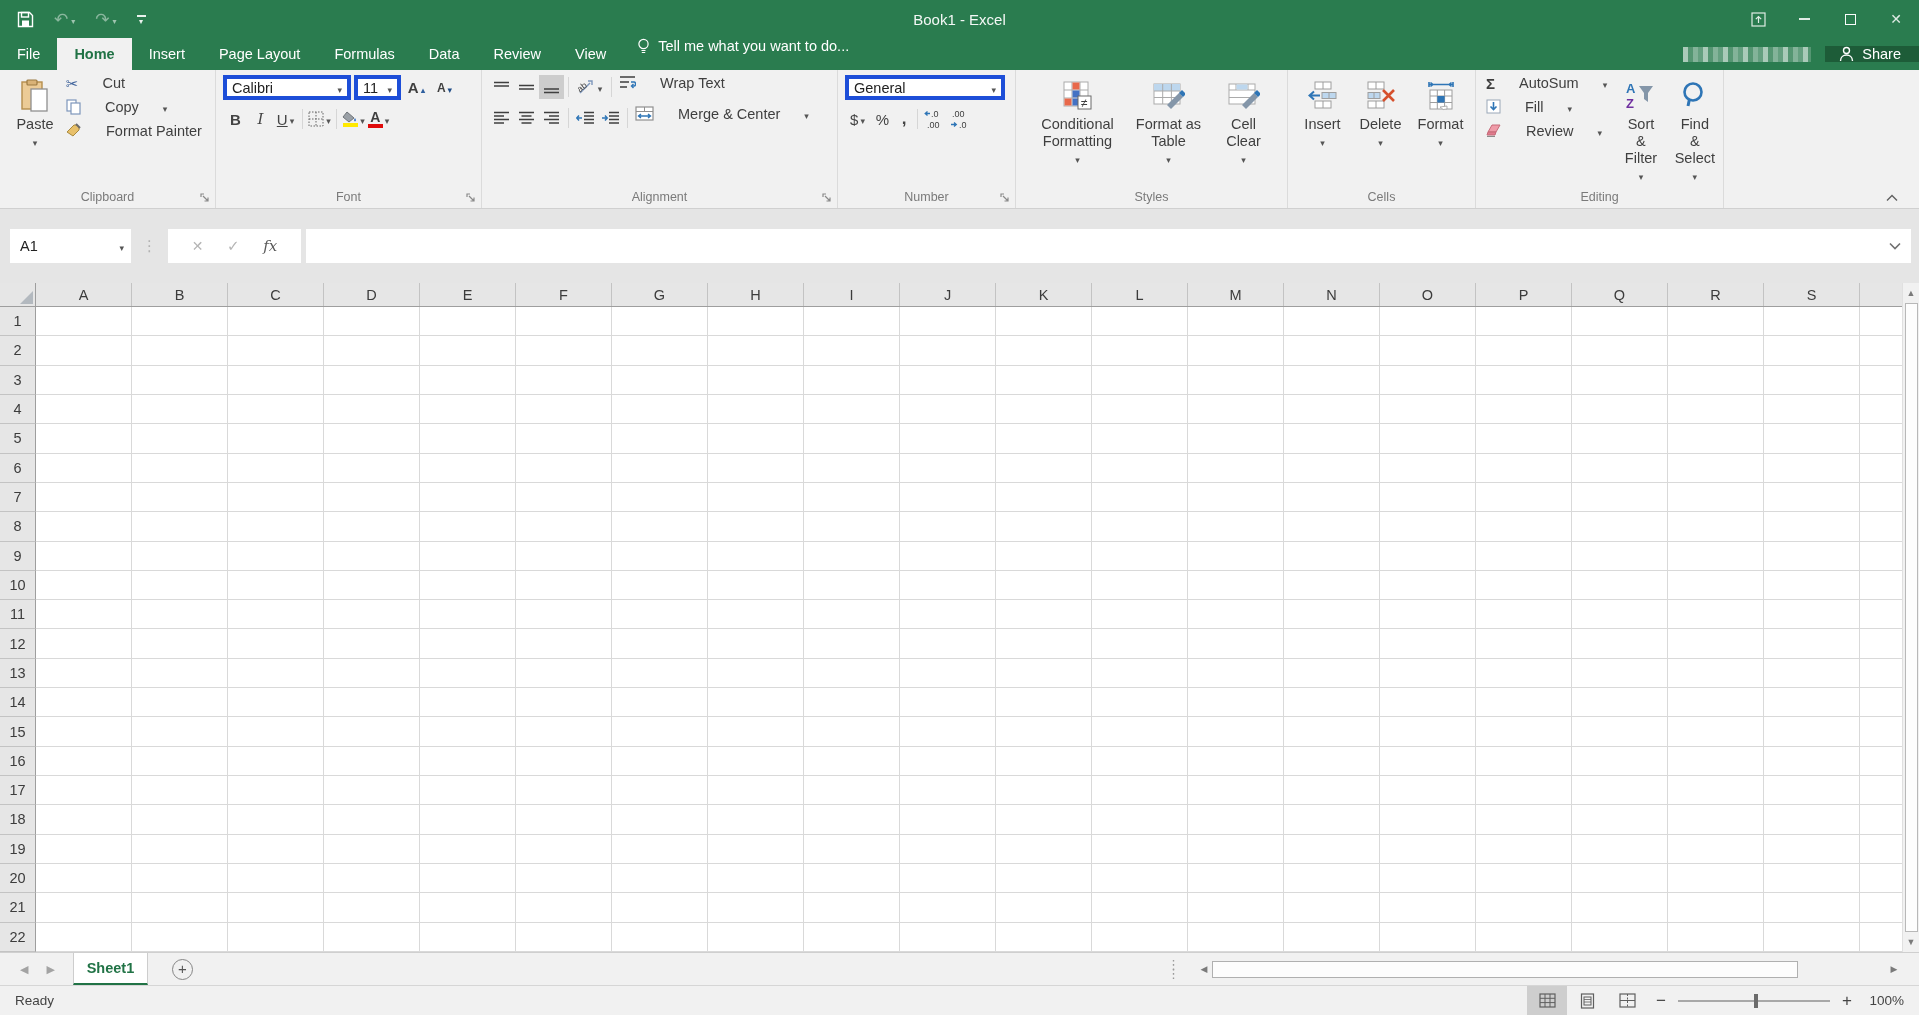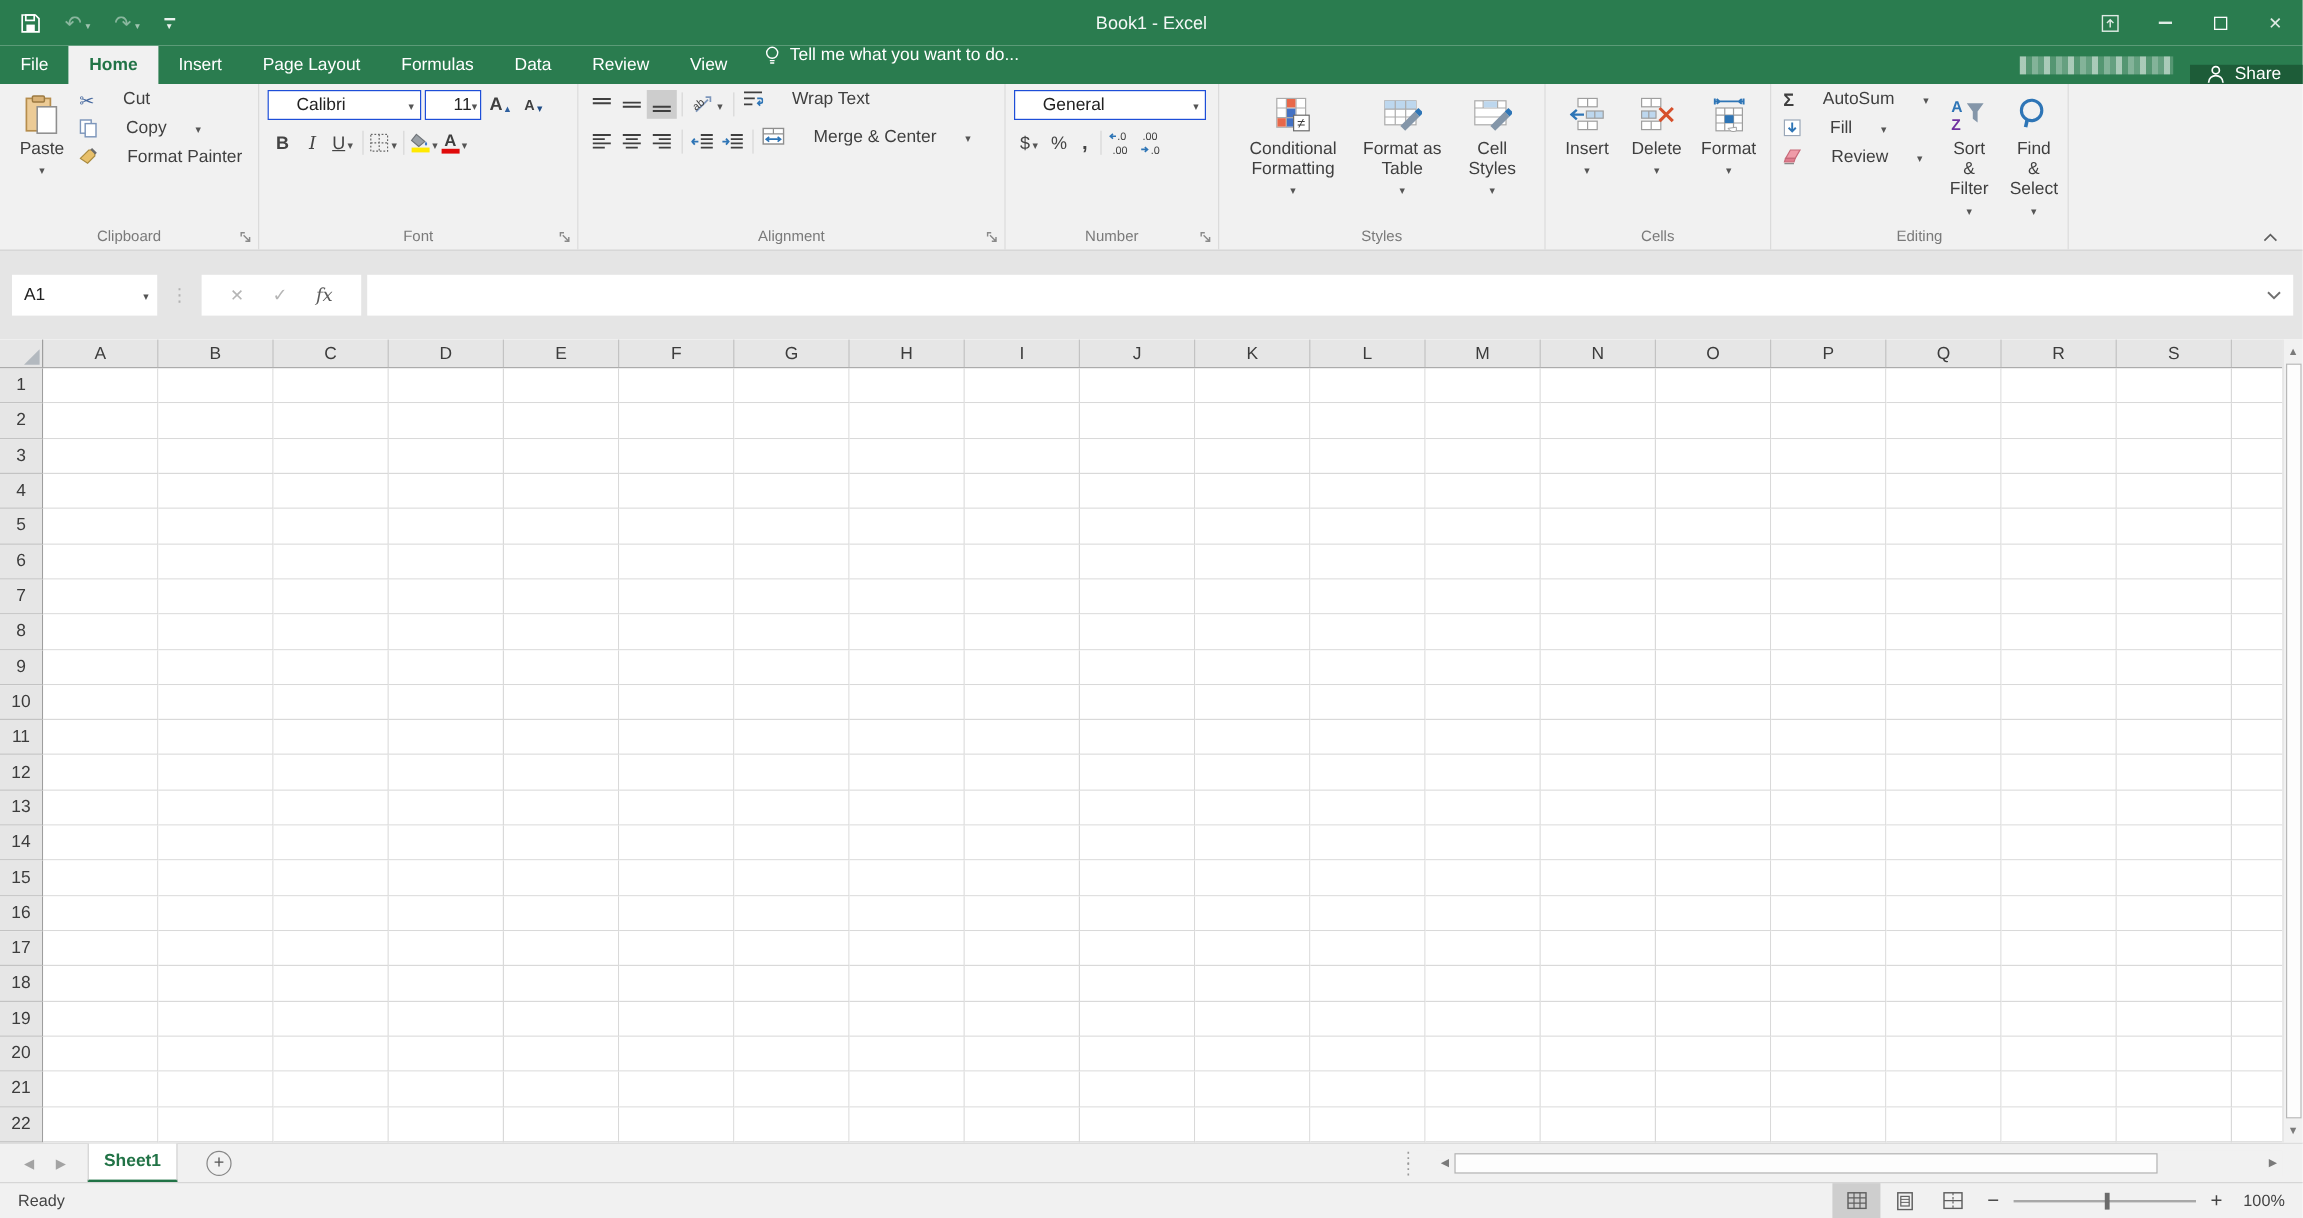--- a/index.html
+++ b/index.html
@@ -24,36 +24,36 @@
 .glyph-close::before { content:"✕"; font-size:14px; }
 .restore-ico { position:relative; width:11px; height:11px; }
 .restore-ico::before { content:""; position:absolute; left:0; bottom:0; width:9px; height:9px; border:1.2px solid rgba(255,255,255,.85); }
 .restore-ico::after { content:""; position:absolute; right:0; top:0; width:9px; height:9px; border:1.2px solid rgba(255,255,255,.85); }
 
 
 .tabrow { height:32px; background:#2a7c4f; display:flex; align-items:stretch; flex:0 0 auto; }
 .tab { padding:0 17px; display:flex; align-items:center; color:#fff; font-size:14.5px; }
 .tab.active { background:#f1f1f1; color:#217346; font-weight:bold; }
 .tellme { display:flex; gap:8px; color:#fff; margin-left:14px; font-size:14.5px; }
-.tabrow-right { margin-left:auto; display:flex; align-items:flex-end; }
+.tabrow-right { margin-left:auto; display:flex; align-items:center; }
 .user-blur { width:128px; height:15px; align-self:center; margin-right:14px;
   background:repeating-linear-gradient(90deg, rgba(255,255,255,.6) 0 5px, rgba(255,255,255,.2) 5px 10px, rgba(255,255,255,.42) 10px 15px, rgba(255,255,255,.28) 15px 20px); }
 .share-btn { background:#1d5c38; color:#fff; display:flex; align-items:center; gap:8px; padding:0 18px 0 14px; font-size:14.5px; }
 
 
 .ribbon { height:139px; background:#f1f1f1; display:flex; position:relative; border-bottom:1px solid #d0d0d0; flex:0 0 auto; }
 .grp { display:flex; flex-direction:column; border-right:1px solid #dbdbdb; position:relative; flex:0 0 auto; }
 .grp-body { flex:1; display:flex; align-items:stretch; padding:5px 5px 0 7px; }
 .grp-name { height:19px; font-size:12.5px; color:#7a7a7a; text-align:center; line-height:16px; }
 .launcher { position:absolute; right:4px; bottom:4px; width:12px; height:12px; }
 .caret::after { content:"▾"; font-size:9px; color:#555; line-height:9px; }
 .bigbtn { display:flex; flex-direction:column; align-items:center; padding:2px 3px 0; font-size:14.5px; line-height:17px; text-align:center; color:#3f3f3f; }
 .bigbtn .bicon { height:38px; display:flex; align-items:center; justify-content:center; margin-bottom:1px; }
 .smallrow { display:flex; align-items:flex-start; gap:24px; height:24px; font-size:14.5px; color:#3f3f3f; padding:0 3px; white-space:nowrap; }
-.combo { background:#fff; border:1px solid #1d4ed8; height:25px; display:flex; align-items:center; padding:0 5px 0 23px; font-size:14.5px; color:#222; }
+.combo { background:#fff; border:4px solid #1d4ed8; height:25px; display:flex; align-items:center; padding:0 5px 0 5px; font-size:14.5px; color:#222; }
 .combo .caret { margin-left:auto; }
 .tgl { min-width:25px; height:24px; display:flex; align-items:center; justify-content:center; gap:2px; }
 .tgl.active { background:#cdcdcd; }
 .vsep { width:1px; background:#d6d6d6; margin:2px 4px; align-self:stretch; }
 .frow { display:flex; align-items:center; }
 .bold-b { font-weight:bold; font-size:15px; }
 .ital-i { font-style:italic; font-family:"DejaVu Serif",serif; font-size:15px; }
 .und-u { text-decoration:underline; font-size:15px; }
 .a-grow { font-weight:bold; font-size:15px; color:#3f3f3f; }
 .a-shrink { font-weight:bold; font-size:12px; color:#3f3f3f; }
@@ -465,21 +465,21 @@
         <div class="bigbtn" style="width:62px">
           <span class="bicon">
             <svg width="32" height="30" viewBox="0 0 32 30">
                 <rect x="1" y="3" width="26" height="20" fill="#fff" stroke="#ababab"></rect>
                 <path d="M1 9 h26 M1 16.5 h26 M8 3 v6 M20 3 v6" stroke="#ababab" stroke-width="1"></path>
                 <rect x="8.5" y="3.5" width="11" height="5" fill="#bdd7ee"></rect>
                 <path d="M14 24 L26 12 l4 4 -12 12 z" fill="#8496a9"></path>
                 <path d="M26 12 l4 4 3-3 -4-4 z" fill="#2e75b6"></path>
               </svg>
           </span>
-          <span>Cell Styles</span>
+          <span>Cell Clear</span>
             <span class="caret"></span>
         </div>
       </div>
       <div class="grp-name">Styles</div>
     </div>
 
     <div class="grp" style="width:188px">
       <div class="grp-body" style="justify-content:center;gap:6px">
         <div class="bigbtn" style="width:52px">
           <span class="bicon">

